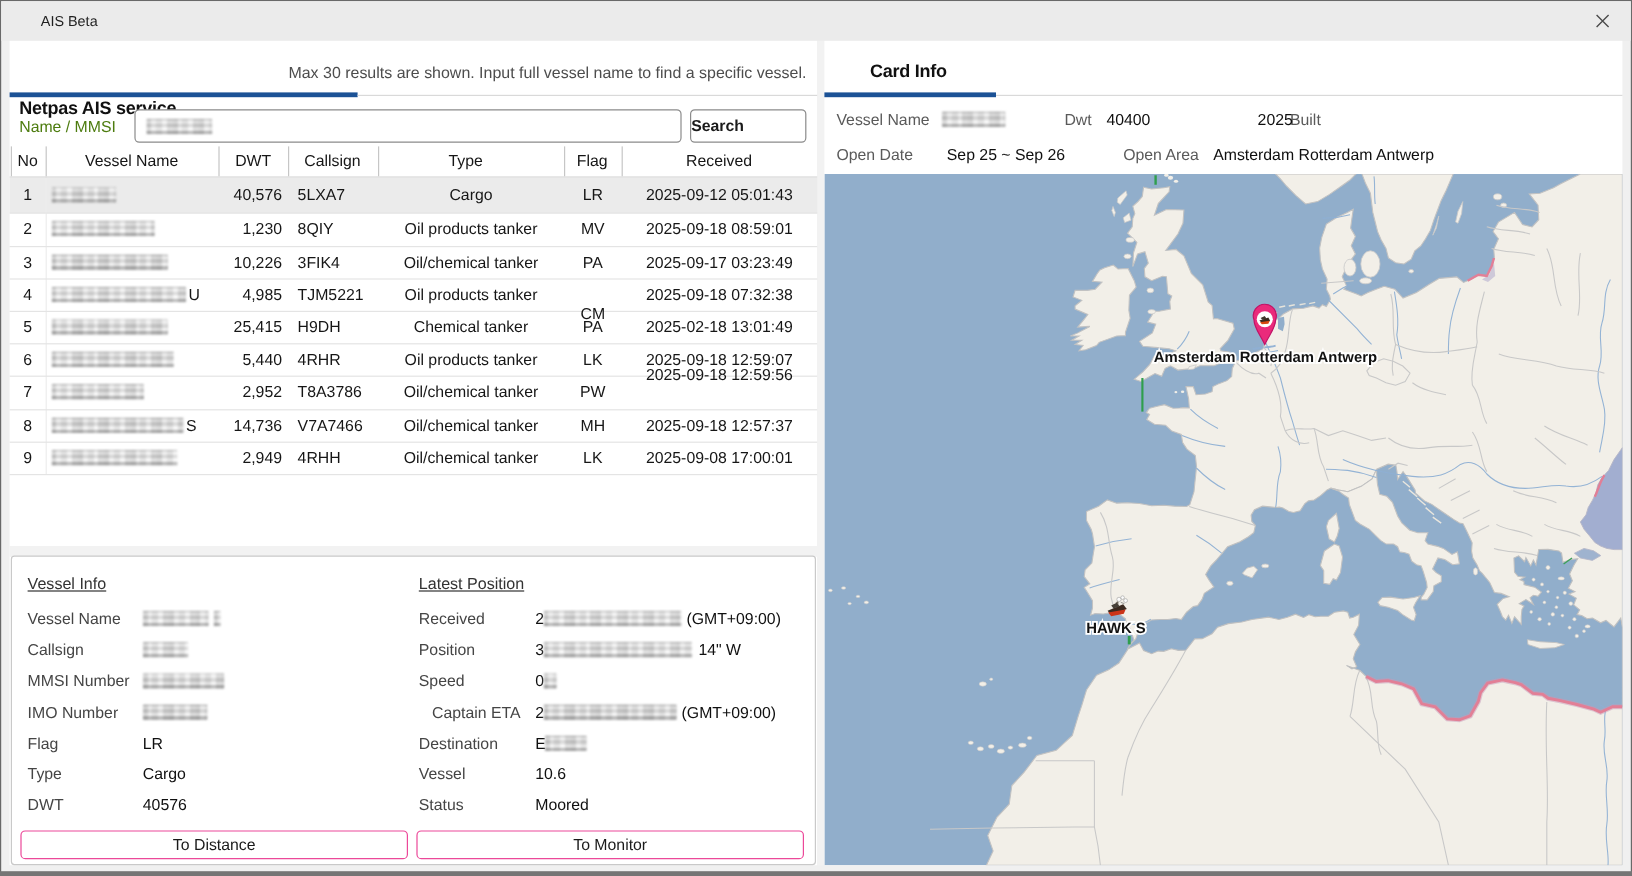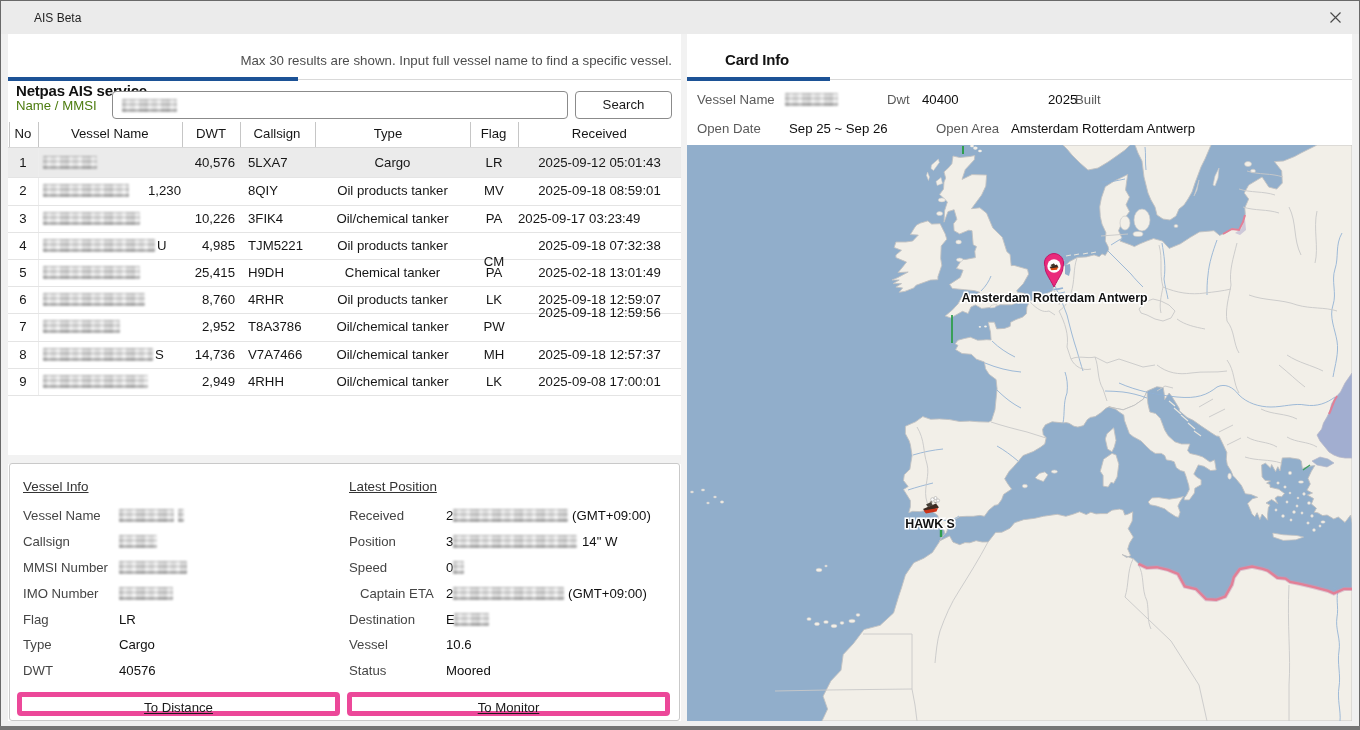--- a/index.html
+++ b/index.html
@@ -15,39 +15,39 @@
 #gapband { position:absolute; left:8px; top:455px; width:673px; height:9px; background:#f2f2f2; }
 #midgap { position:absolute; left:681px; top:34px; width:6px; height:687px; background:#f2f2f2; }
 #rightcard { position:absolute; left:687px; top:34px; width:665px; height:687px; background:#ffffff; }
 h1.sect { position:absolute; font-size:15px; font-weight:bold; color:#111; letter-spacing:-0.2px; }
 .blueline { position:absolute; height:4px; background:#1c5296; }
 .grayline { position:absolute; height:1px; background:#d9d9d9; }
 #note { position:absolute; left:0; top:53px; width:672px; text-align:right; font-size:13.3px; color:#4d4d4d; }
 .lbl { position:absolute; font-size:13.2px; color:#454545; }
 .val { position:absolute; font-size:13.2px; color:#101010; }
 #nameinput { position:absolute; left:112px; top:91px; width:456px; height:28px; border:1px solid #8b8b8b; border-radius:4px; background:#fff; }
-#searchbtn { position:absolute; left:575px; top:91px; width:97px; height:28px; border:1px solid #8b8b8b; border-radius:4px; background:#fff; font-size:13.2px; font-weight:normal; color:#1a1a1a; text-align:center; line-height:26px; }
+#searchbtn { position:absolute; left:575px; top:91px; width:97px; height:28px; border:1px solid #8b8b8b; border-radius:4px; background:#fff; font-size:13.2px; font-weight:bold; color:#1a1a1a; text-align:left; line-height:26px; }
 .blur { position:absolute; border-radius:1px;
   background-image:
    repeating-linear-gradient(0deg, rgba(135,135,135,0.5) 0 3px, rgba(255,255,255,0.45) 3px 6px, rgba(185,185,185,0.4) 6px 9px, rgba(245,245,245,0.45) 9px 12px),
    repeating-linear-gradient(90deg, #bdbdbd 0 4px, #e9e9e9 4px 8px, #cfcfcf 8px 13px, #f2f2f2 13px 17px, #c6c6c6 17px 22px);
   filter: blur(1.1px);
 }
 
 #tbl { position:absolute; left:8px; top:121px; width:673px; }
 .hd { position:absolute; top:0; height:26px; font-size:13.2px; color:#161616; text-align:center; line-height:26px; }
 .vline { position:absolute; top:1px; width:1px; height:25px; background:#c6c6c6; }
 .rvline { position:absolute; left:29.5px; top:26px; width:1px; height:248px; background:#ededed; }
 .hline { position:absolute; left:0; width:673px; height:1px; background:#e4e4e4; }
 .cell { position:absolute; font-size:13.2px; color:#161616; white-space:nowrap; }
 #row1bg { position:absolute; left:0px; top:26.5px; width:673px; height:30px; background:#ebebeb; }
 
 #vbox { position:absolute; left:9px; top:463px; width:671px; height:258px; border:1px solid #c9c9c9; border-radius:3px; background:#fff; }
 .uhead { position:absolute; font-size:13.4px; color:#333; text-decoration:underline; }
-.btn { position:absolute; top:692px; height:24px; border:5px solid #ec4899; border-radius:4px; background:#fff; font-size:13.2px; color:#1a1a1a; text-align:center; line-height:22px;text-decoration:underline; }
+.btn { position:absolute; top:692px; height:24px; border:1px solid #ec4899; border-radius:4px; background:#fff; font-size:13.2px; color:#1a1a1a; text-align:center; line-height:22px; }
 
 .cilbl { position:absolute; font-size:13.2px; color:#5a5a5a; }
 .cival { position:absolute; font-size:13.2px; color:#0f0f0f; }
 </style>
 </head>
 <body>
 <div id="win"></div>
 <div id="titlebar"></div>
 <div id="title">AIS Beta</div>
 <svg id="closex" viewBox="0 0 21 21">
@@ -100,54 +100,54 @@
   <div class="cell" style="left:0px; top:33.9px; width:30px; text-align:center;">1</div>
   <div class="blur" style="left:35px; top:34.9px; width:54px; height:13px;"></div>
   <div class="cell" style="left:140px; top:33.9px; width:87px; text-align:right;">40,576</div>
   <div class="cell" style="left:240px; top:33.9px;">5LXA7</div>
   <div class="cell" style="left:314px; top:33.9px; width:141px; text-align:center;">Cargo</div>
   <div class="cell" style="left:462px; top:33.9px; width:48px; text-align:center;">LR</div>
   <div class="cell" style="left:510px; top:33.9px; width:163px; text-align:center;">2025-09-12 05:01:43</div>
 
   <div class="cell" style="left:0px; top:62.4px; width:30px; text-align:center;">2</div>
   <div class="blur" style="left:35px; top:63.4px; width:86px; height:13px;"></div>
-  <div class="cell" style="left:140px; top:62.4px; width:87px; ">1,230</div>
+  <div class="cell" style="left:140px; top:62.4px; width:87px; text-align:right;">1,230</div>
   <div class="cell" style="left:240px; top:62.4px;">8QIY</div>
   <div class="cell" style="left:314px; top:62.4px; width:141px; text-align:center;">Oil products tanker</div>
   <div class="cell" style="left:462px; top:62.4px; width:48px; text-align:center;">MV</div>
   <div class="cell" style="left:510px; top:62.4px; width:163px; text-align:center;">2025-09-18 08:59:01</div>
 
   <div class="cell" style="left:0px; top:89.6px; width:30px; text-align:center;">3</div>
   <div class="blur" style="left:35px; top:90.6px; width:97px; height:13px;"></div>
   <div class="cell" style="left:140px; top:89.6px; width:87px; text-align:right;">10,226</div>
   <div class="cell" style="left:240px; top:89.6px;">3FIK4</div>
   <div class="cell" style="left:314px; top:89.6px; width:141px; text-align:center;">Oil/chemical tanker</div>
   <div class="cell" style="left:462px; top:89.6px; width:48px; text-align:center;">PA</div>
-  <div class="cell" style="left:510px; top:89.6px; width:163px; ">2025-09-17 03:23:49</div>
+  <div class="cell" style="left:510px; top:89.6px; width:163px; text-align:center;">2025-09-17 03:23:49</div>
 
   <div class="cell" style="left:0px; top:116.8px; width:30px; text-align:center;">4</div>
   <div class="blur" style="left:35px; top:117.8px; width:112px; height:13px;"></div>
   <div class="cell" style="left:149px; top:116.8px;">U</div>
   <div class="cell" style="left:140px; top:116.8px; width:87px; text-align:right;">4,985</div>
   <div class="cell" style="left:240px; top:116.8px;">TJM5221</div>
   <div class="cell" style="left:314px; top:116.8px; width:141px; text-align:center;">Oil products tanker</div>
   <div class="cell" style="left:462px; top:116.8px; width:48px; text-align:center;margin-top:16px;">CM</div>
   <div class="cell" style="left:510px; top:116.8px; width:163px; text-align:center;">2025-09-18 07:32:38</div>
 
   <div class="cell" style="left:0px; top:144px; width:30px; text-align:center;">5</div>
   <div class="blur" style="left:35px; top:145px; width:97px; height:13px;"></div>
   <div class="cell" style="left:140px; top:144px; width:87px; text-align:right;">25,415</div>
   <div class="cell" style="left:240px; top:144px;">H9DH</div>
   <div class="cell" style="left:314px; top:144px; width:141px; text-align:center;">Chemical tanker</div>
   <div class="cell" style="left:462px; top:144px; width:48px; text-align:center;">PA</div>
   <div class="cell" style="left:510px; top:144px; width:163px; text-align:center;">2025-02-18 13:01:49</div>
 
   <div class="cell" style="left:0px; top:171.2px; width:30px; text-align:center;">6</div>
   <div class="blur" style="left:35px; top:172.2px; width:102px; height:13px;"></div>
-  <div class="cell" style="left:140px; top:171.2px; width:87px; text-align:right;">8,760</div>
+  <div class="cell" style="left:140px; top:171.2px; width:87px; text-align:right;">5,440</div>
   <div class="cell" style="left:240px; top:171.2px;">4RHR</div>
   <div class="cell" style="left:314px; top:171.2px; width:141px; text-align:center;">Oil products tanker</div>
   <div class="cell" style="left:462px; top:171.2px; width:48px; text-align:center;">LK</div>
   <div class="cell" style="left:510px; top:171.2px; width:163px; text-align:center;">2025-09-18 12:59:07</div>
 
   <div class="cell" style="left:0px; top:198.4px; width:30px; text-align:center;">7</div>
   <div class="blur" style="left:35px; top:199.4px; width:77px; height:13px;"></div>
   <div class="cell" style="left:140px; top:198.4px; width:87px; text-align:right;">2,952</div>
   <div class="cell" style="left:240px; top:198.4px;">T8A3786</div>
   <div class="cell" style="left:314px; top:198.4px; width:141px; text-align:center;">Oil/chemical tanker</div>

